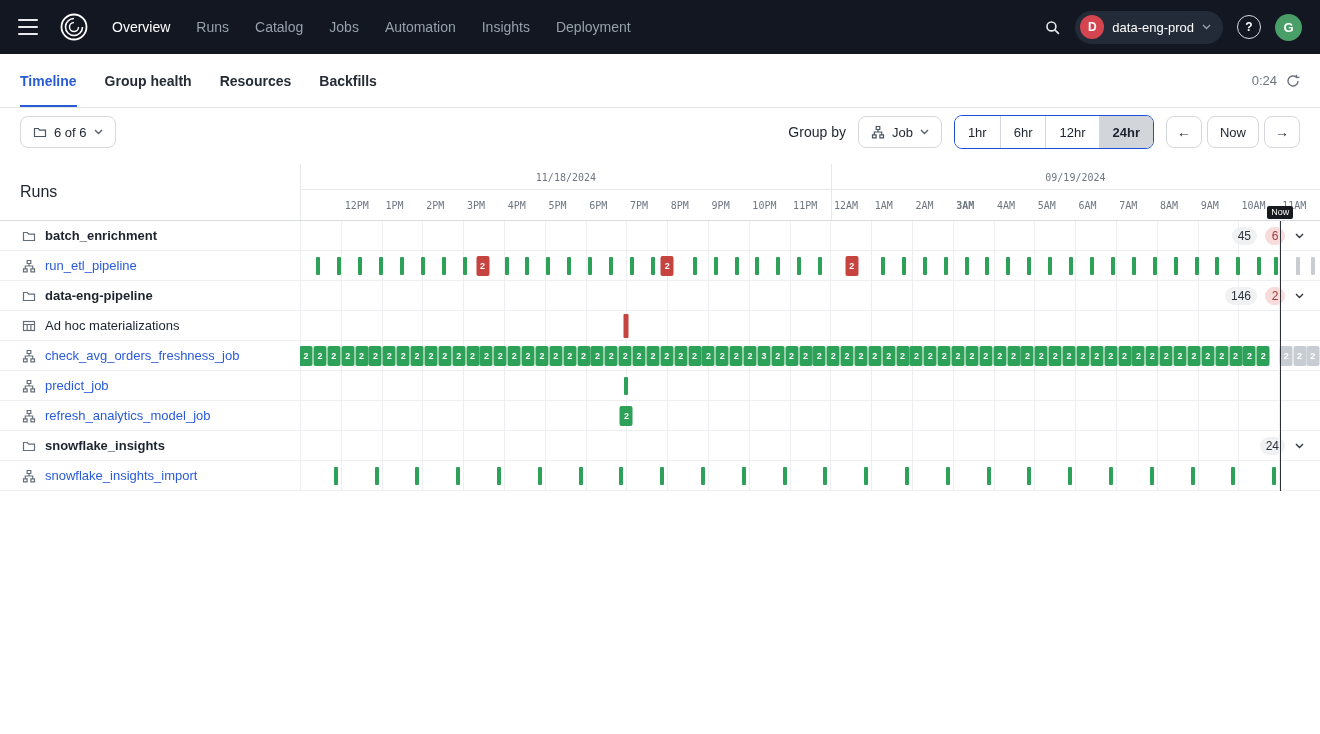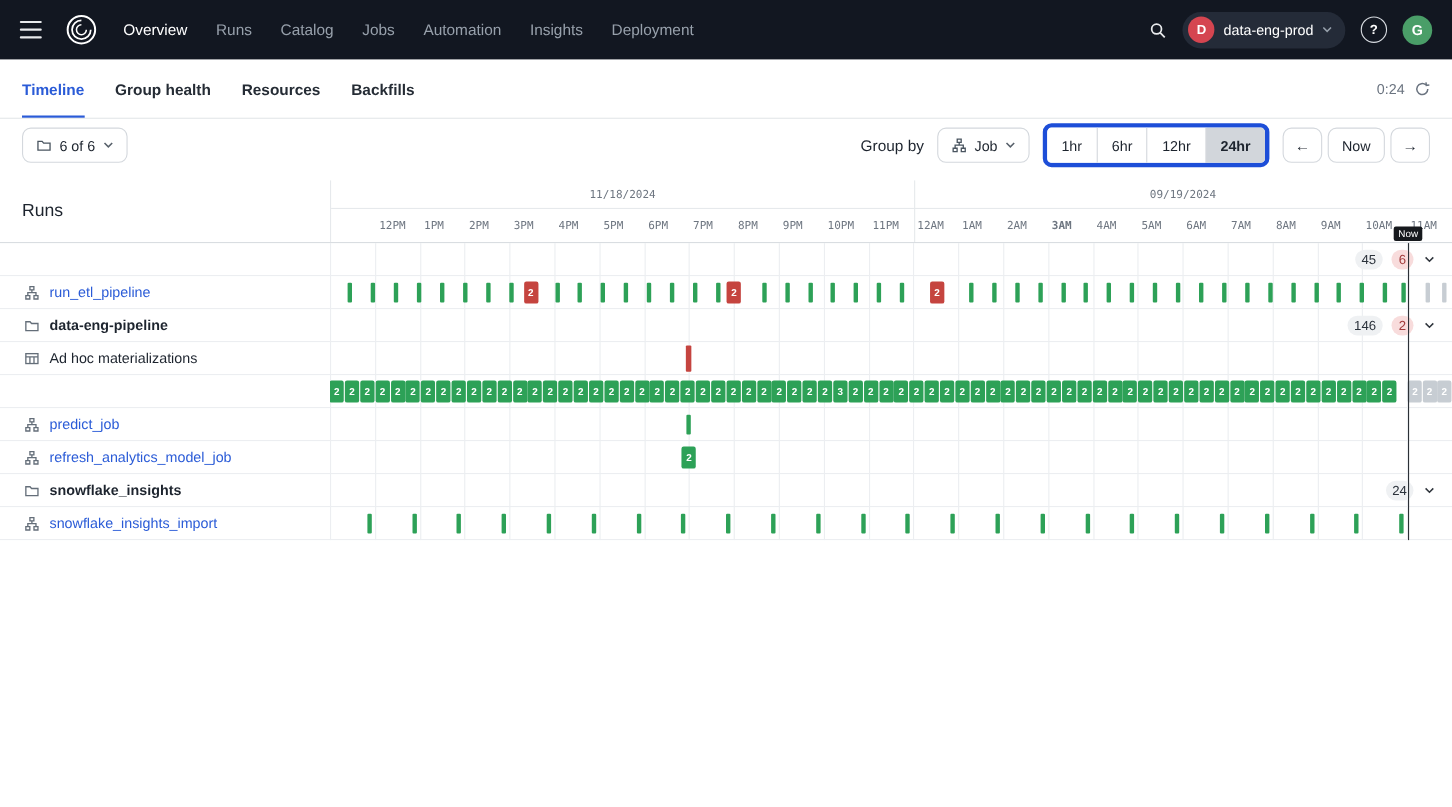--- a/index.html
+++ b/index.html
@@ -36,21 +36,21 @@
   
   .toolbar{height:48px;display:flex;align-items:center;gap:12px;padding:0 20px}
   .btn{display:inline-flex;align-items:center;gap:7px;height:32px;padding:0 12px;border:1px solid #d4d8dd;border-radius:8px;background:#fff;font-size:13px;color:#1d242e}
   .btn .chev{color:#57606a;display:flex}
   .btn.square{width:36px;justify-content:center;padding:0;font-size:14px}
   .filter{display:flex;align-items:center;gap:7px;height:32px;width:188px;border:1px solid #d4d8dd;border-radius:8px;padding:0 10px;color:#8d96a0}
   .filter input{border:none;outline:none;font-size:13px;width:100%;color:#1d242e;background:transparent}
   .filter input::placeholder{color:#9aa2ac}
   .toolbar-right{margin-left:auto;display:flex;align-items:center;gap:12px}
   .groupby-label{font-size:14px;color:#1d242e}
-  .range-group{display:flex;border:4px solid #1d4ed8;border-radius:8px;overflow:hidden}
+  .range-group{display:flex;border:1px solid #1d4ed8;border-radius:8px;overflow:hidden}
   .range-btn{height:32px;padding:0 13px;background:#fff;border:none;border-left:1px solid #d4d8dd;font-size:13px;color:#1d242e}
   .range-btn:first-child{border-left:none}
   .range-btn.active{background:#d2d6db;font-weight:600}
   .arrow-cluster{display:flex;gap:5px}
 
   
   .tl{margin-top:8px}
   .tl-header{display:flex;border-bottom:1px solid #d9dde1}
   .tl-runs{width:300px;display:flex;align-items:center;padding-left:20px;font-size:16px;color:#1d242e}
   .tl-chart-head{flex:1;position:relative;border-left:1px solid #e6e9ec}
@@ -260,20 +260,28 @@
           <div class="grid-line" style="left: 68%;"></div>
           <div class="grid-line" style="left: 72%;"></div>
           <div class="grid-line" style="left: 76%;"></div>
           <div class="grid-line" style="left: 80%;"></div>
           <div class="grid-line" style="left: 84%;"></div>
           <div class="grid-line" style="left: 88%;"></div>
           <div class="grid-line" style="left: 92%;"></div>
           <div class="grid-line" style="left: 96%;"></div>
         </div>
         <div class="tl-row group">
+          <div class="row-label">
+            <span class="row-icon">
+              <svg width="14" height="14" viewBox="0 0 14 14" fill="none" stroke="#646e79" stroke-width="1.2">
+                <path d="M1.5 11.5v-8h3.8l1.4 1.6h5.8v6.4z"></path>
+              </svg>
+            </span>
+            <span class="lbl">batch_enrichment</span>
+          </div>
           <div class="marks"></div>
           <div class="row-end">
             <span class="pill gray">45</span>
             <span class="pill red">6</span>
             <button class="caret-btn">
               <svg width="9" height="6" viewBox="0 0 9 6" fill="none" stroke="currentColor" stroke-width="1.4">
                 <path d="M1 1l3.5 3.5L8 1"></path>
               </svg>
             </button>
           </div>
@@ -367,20 +375,29 @@
                 <path d="M1.5 5.5h11M5.2 5.5v6M8.9 5.5v6"></path>
               </svg>
             </span>
             <span class="lbl">Ad hoc materializations</span>
           </div>
           <div class="marks">
             <div class="tick fail tall" style="left: 32%;"></div>
           </div>
         </div>
         <div class="tl-row job">
+          <div class="row-label">
+            <span class="row-icon">
+              <svg width="14" height="14" viewBox="0 0 14 14" fill="none" stroke="#646e79" stroke-width="1.2">
+                <path d="M5.2 1.5h3.6v3H5.2zM1.5 9.8h3.6v3H1.5zM8.9 9.8h3.6v3H8.9z"></path>
+                <path d="M7 4.5V7M3.3 9.8V7h7.4v2.8"></path>
+              </svg>
+            </span>
+            <span class="lbl">check_avg_orders_freshness_job</span>
+          </div>
           <div class="marks">
             <div class="box ok" style="left: 0.6%;">2</div>
             <div class="box ok" style="left: 1.96%;">2</div>
             <div class="box ok" style="left: 3.32%;">2</div>
             <div class="box ok" style="left: 4.68%;">2</div>
             <div class="box ok" style="left: 6.04%;">2</div>
             <div class="box ok" style="left: 7.4%;">2</div>
             <div class="box ok" style="left: 8.76%;">2</div>
             <div class="box ok" style="left: 10.12%;">2</div>
             <div class="box ok" style="left: 11.48%;">2</div>

